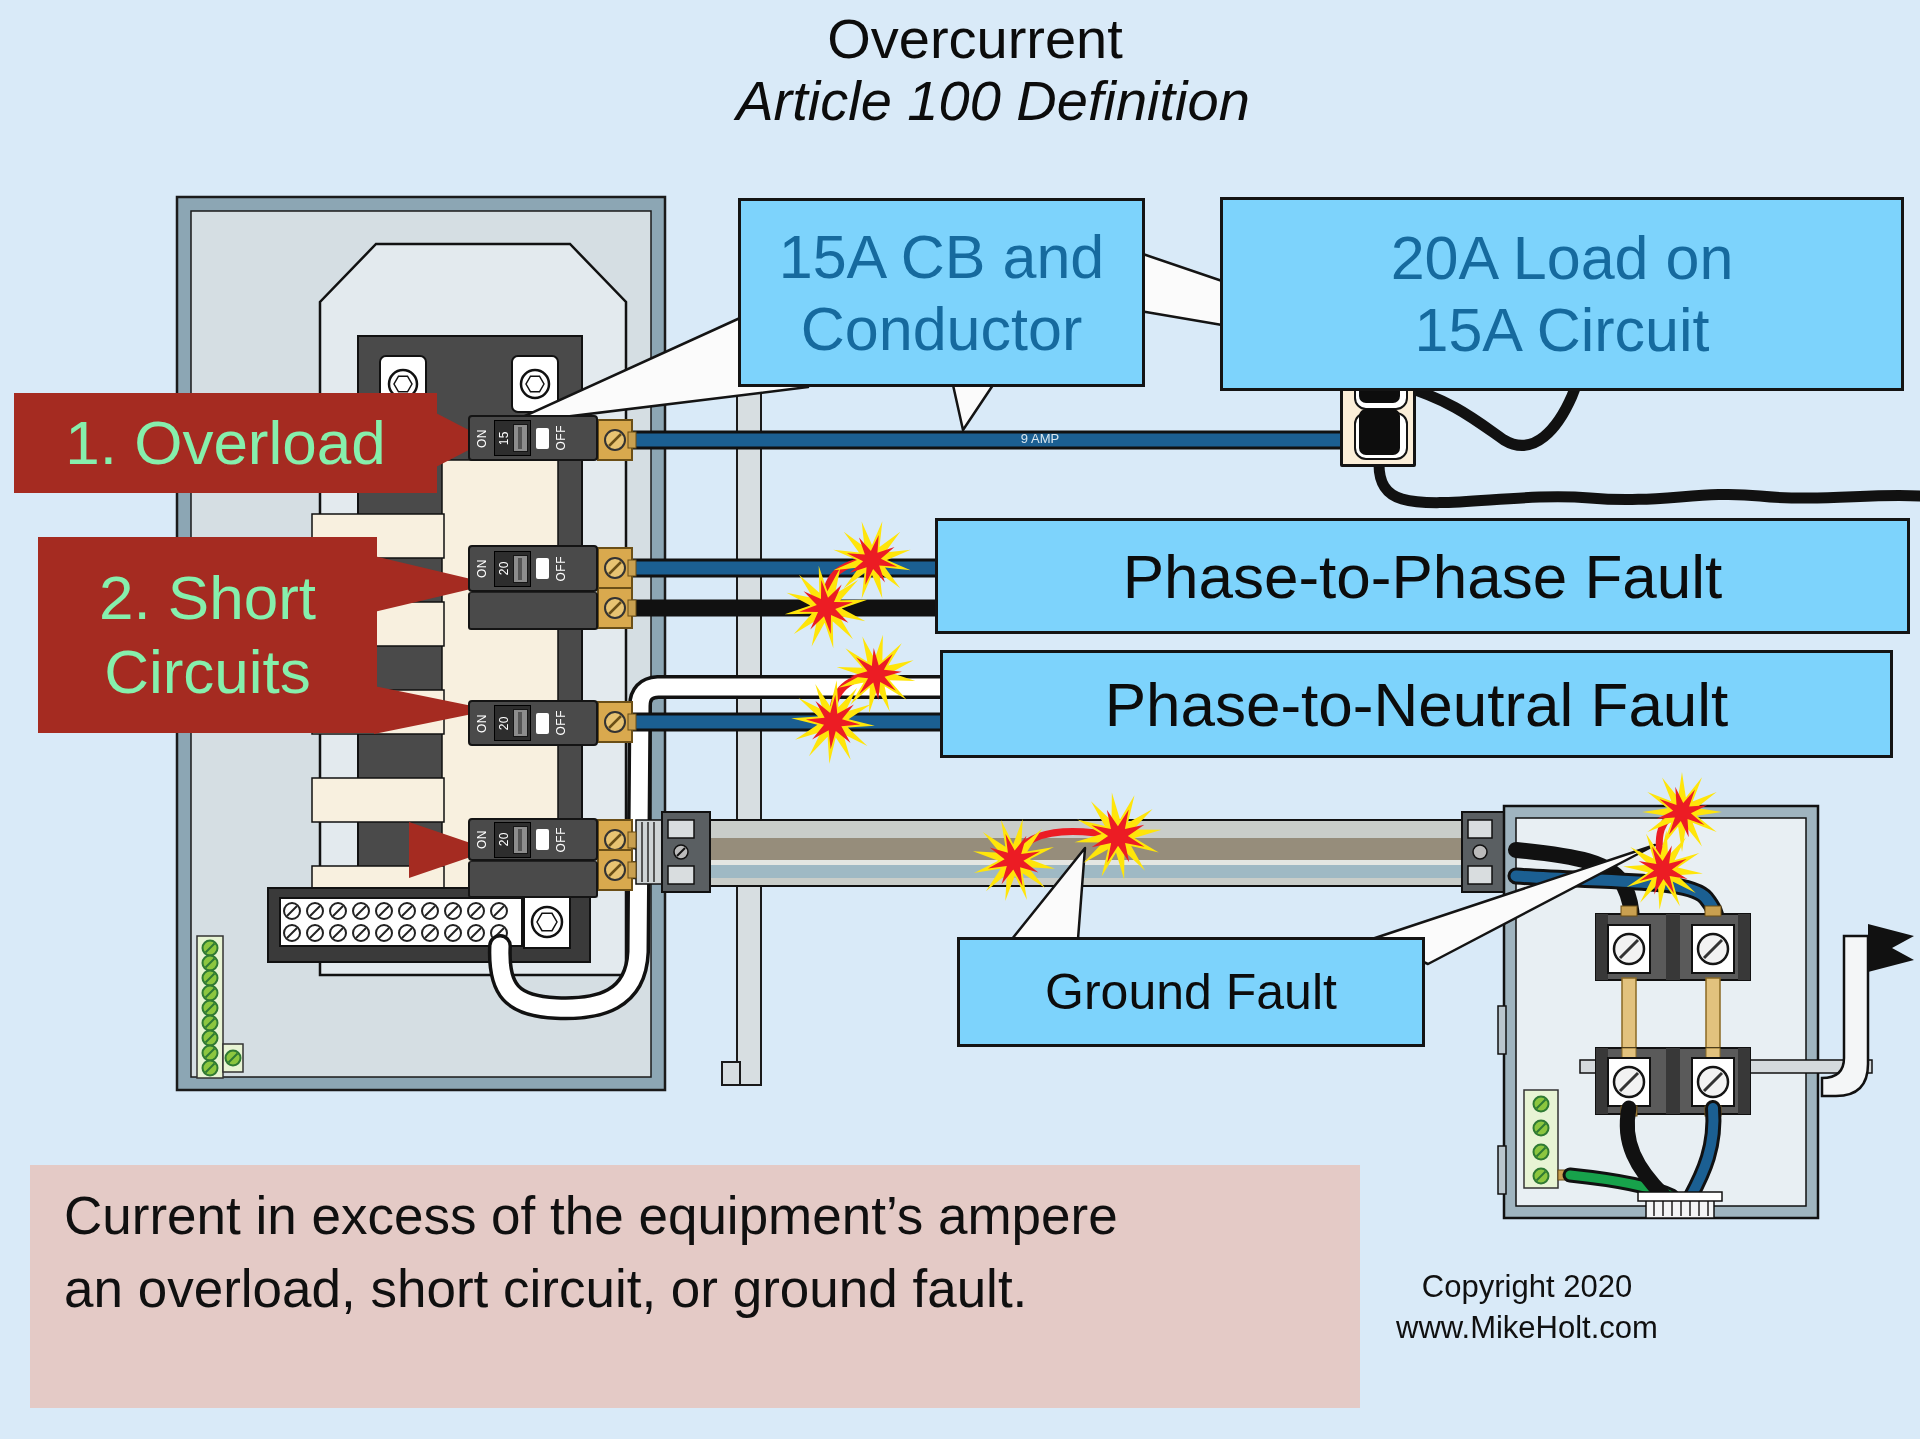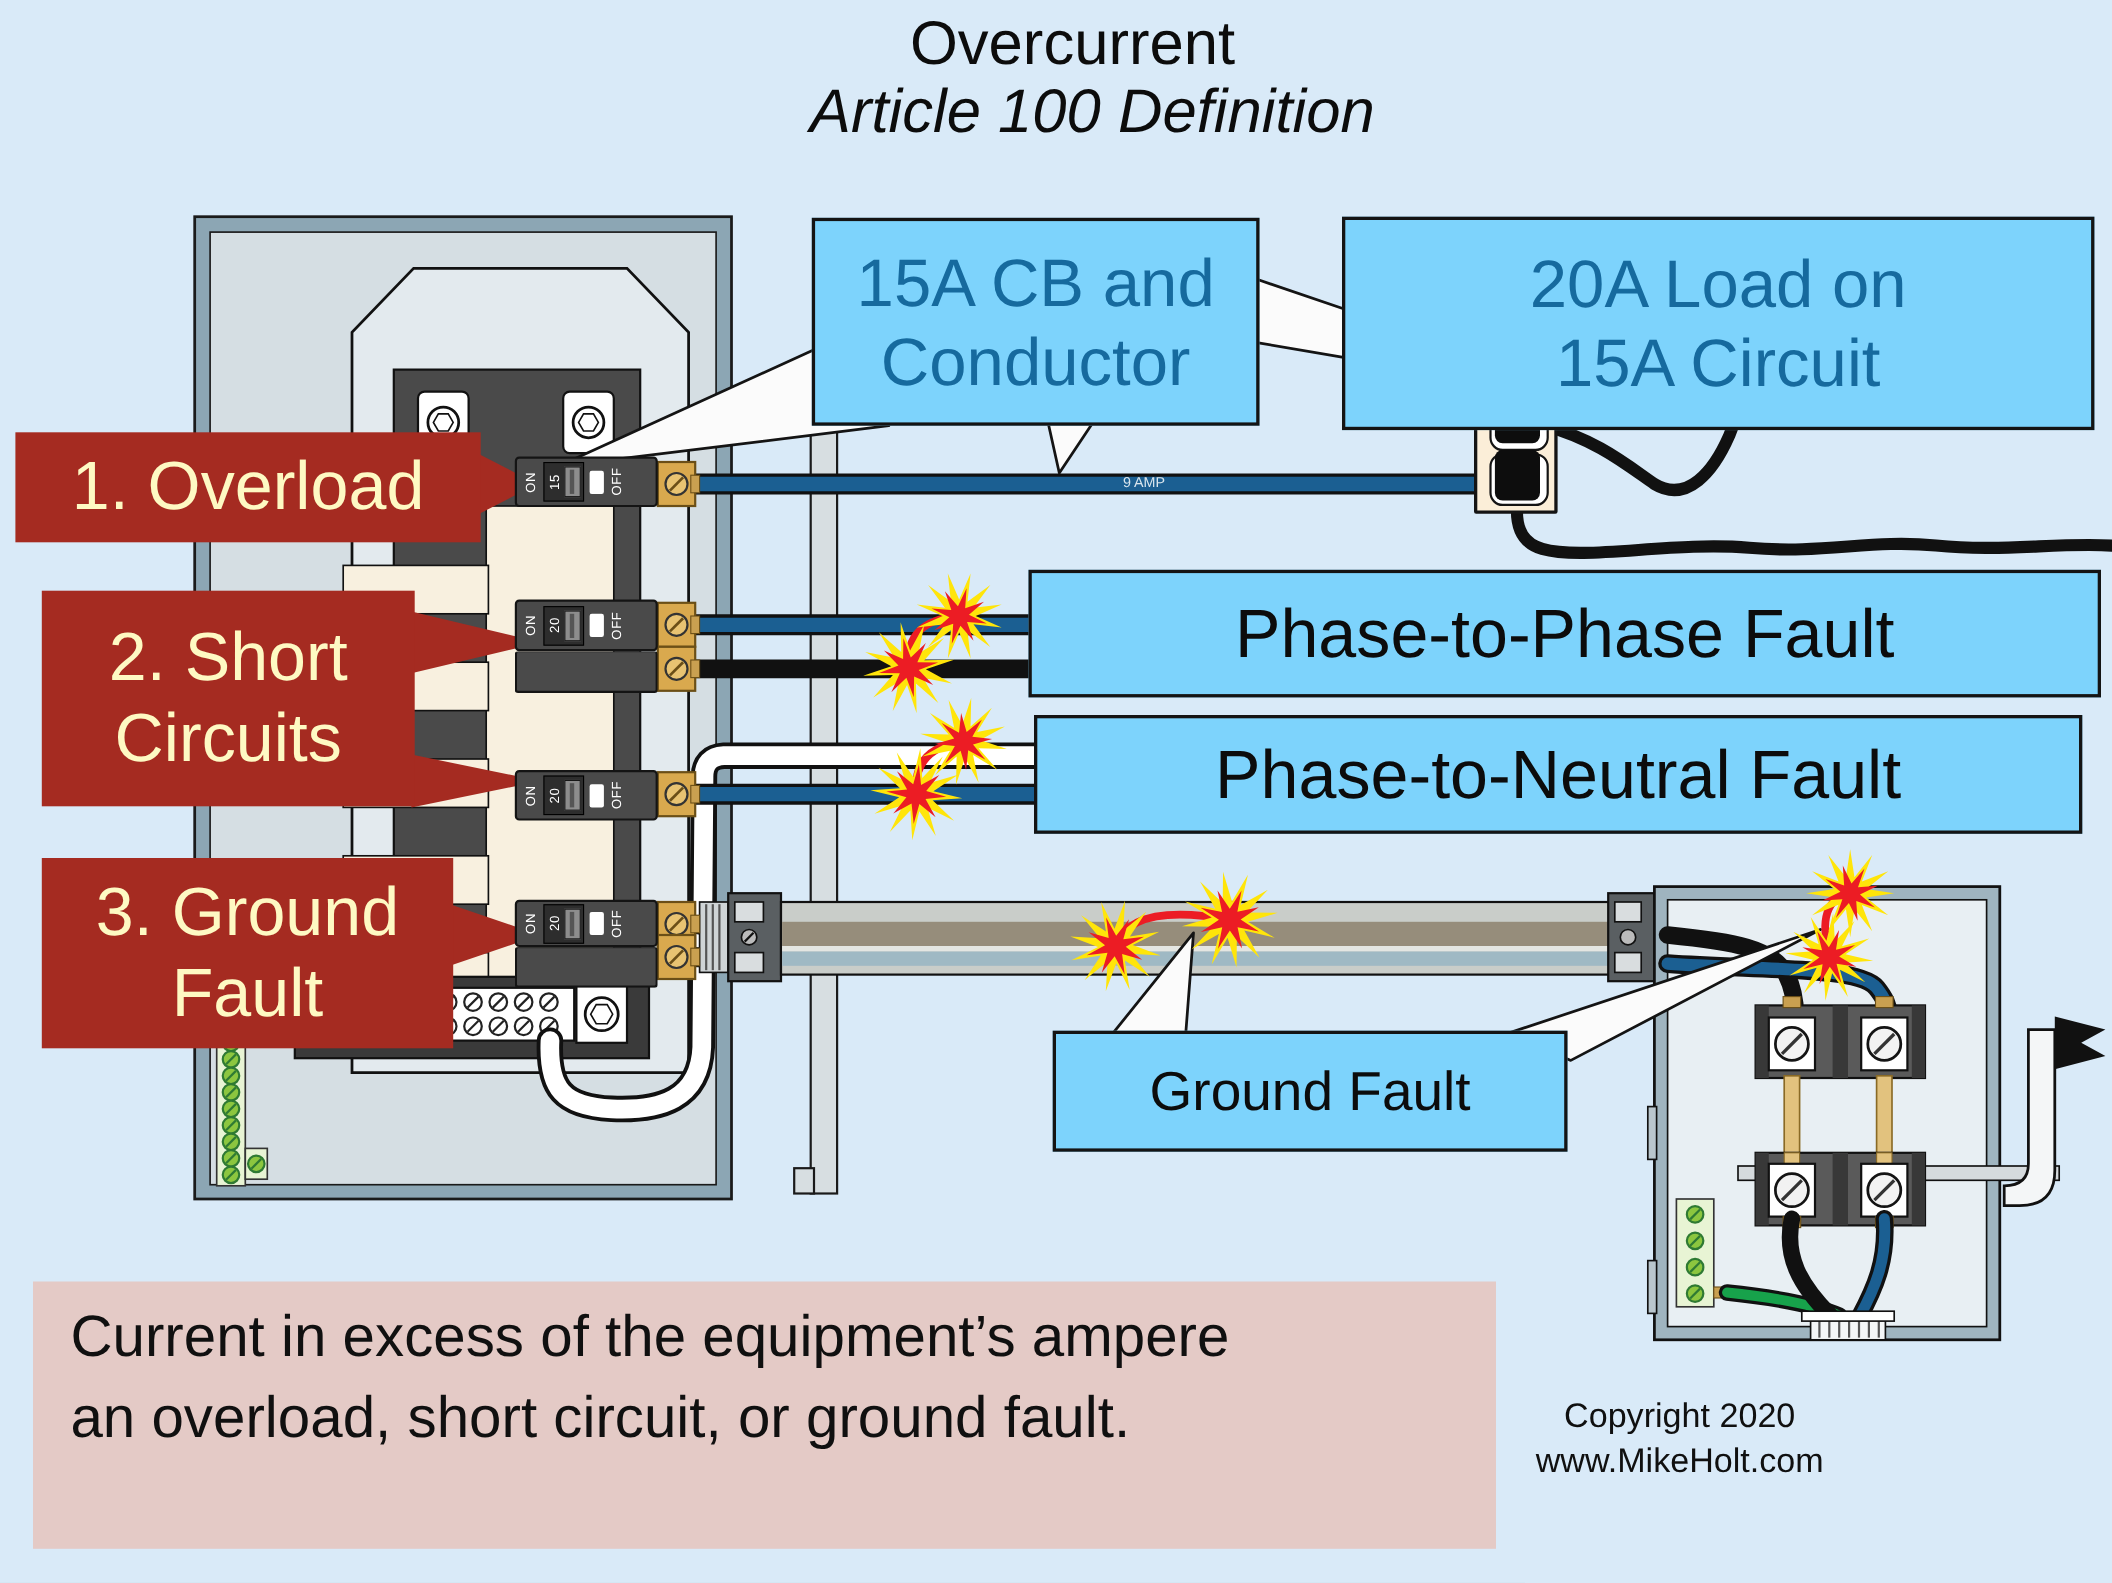--- a/index.html
+++ b/index.html
@@ -10,21 +10,21 @@
   
   .title{left:975px;top:8px;transform:translateX(-50%);text-align:center;color:#0c0c0c;
          font-size:56px;line-height:62px;white-space:nowrap;}
   .title .it{font-style:italic;margin-left:36px;}
   
   .wbox{background:#7dd3fc;border:3px solid #141414;display:flex;flex-direction:column;
         align-items:center;justify-content:center;white-space:nowrap;}
   .calloutText{color:#166A9E;font-size:61px;line-height:72px;text-align:center;}
   .faultText{color:#0c0c0c;font-size:62px;}
   
-  .rbox{background:#A52B21;color:#fef9c3;display:flex;flex-direction:column;align-items:center;
+  .rbox{background:#A52B21;color:#86efac;display:flex;flex-direction:column;align-items:center;
         justify-content:center;font-size:62px;line-height:74px;white-space:nowrap;}
   
   .pink{left:30px;top:1165px;width:1330px;height:243px;background:#E4CAC6;color:#101010;
         font-size:53px;line-height:73px;padding:14px 0 0 34px;white-space:nowrap;}
   .copyright{left:1527px;top:1266px;transform:translateX(-50%);text-align:center;color:#101010;
         font-size:31px;line-height:41px;white-space:nowrap;}
   
   .wirelabel{left:960px;top:431px;width:160px;text-align:center;color:#D9E6EE;font-size:13px;}
   
   .breaker{left:468px;width:130px;background:#4A4A4A;border:2px solid #141414;border-radius:4px;
@@ -405,24 +405,20 @@
   <div class="faultText" style="font-size:50px;">Ground Fault</div>
 </div>
 
 <div class="abs rbox" style="left:14px;top:393px;width:423px;height:100px;">
   <div>1. Overload</div>
 </div>
 <div class="abs rbox" style="left:38px;top:537px;width:339px;height:196px;">
   <div>2. Short</div>
   <div>Circuits</div>
 </div>
-<div class="abs rbox" style="left:38px;top:780px;width:374px;height:173px;">
-  <div>3. Ground</div>
-  <div>Fault</div>
-</div>
 
 <div class="abs pink">
   <div>Current in excess of the equipment’s ampere</div>
   <div>an overload, short circuit, or ground fault.</div>
 </div>
 
 <div class="abs copyright">
   <div>Copyright 2020</div>
   <div>www.MikeHolt.com</div>
 </div>

